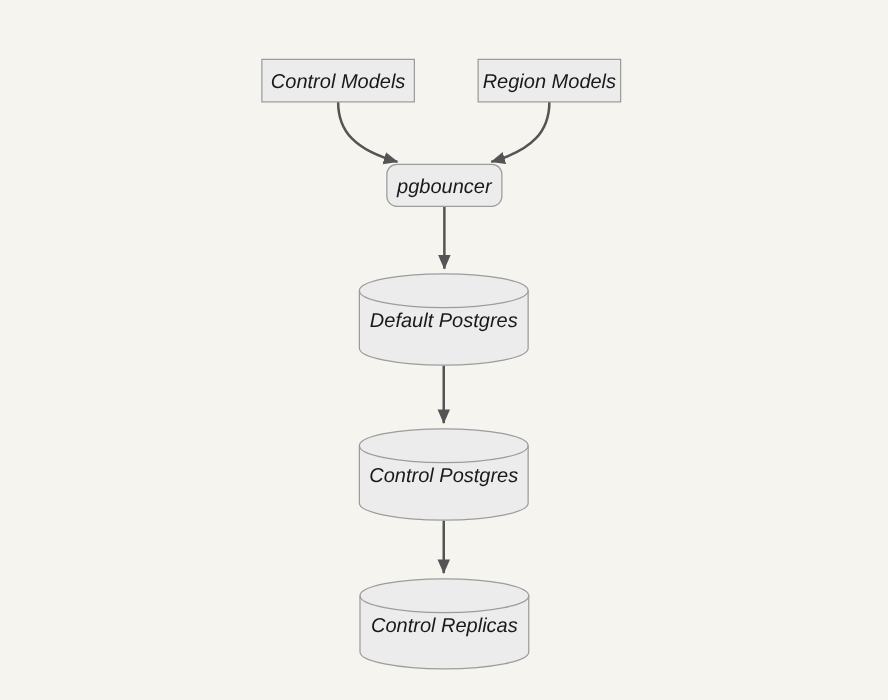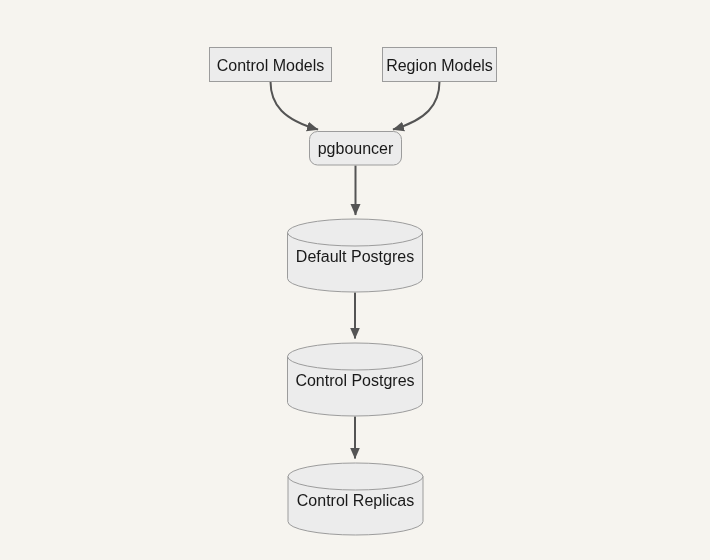--- a/index.html
+++ b/index.html
@@ -7,20 +7,21 @@
     padding: 0;
     width: 710px;
     height: 560px;
     overflow: hidden;
     background: var(--background, #f6f4ef);
   }
   .canvas-wrap {
     position: relative;
     width: 710px;
     height: 524px;
+    font-style: italic;
   }
   svg { display: block; }
   .node-shape {
     fill: var(--node-fill, #ececec);
     stroke: var(--node-stroke, #9c9c9c);
     stroke-width: 1;
   }
   .cyl-rim {
     fill: none;
     stroke: var(--node-stroke, #9c9c9c);

